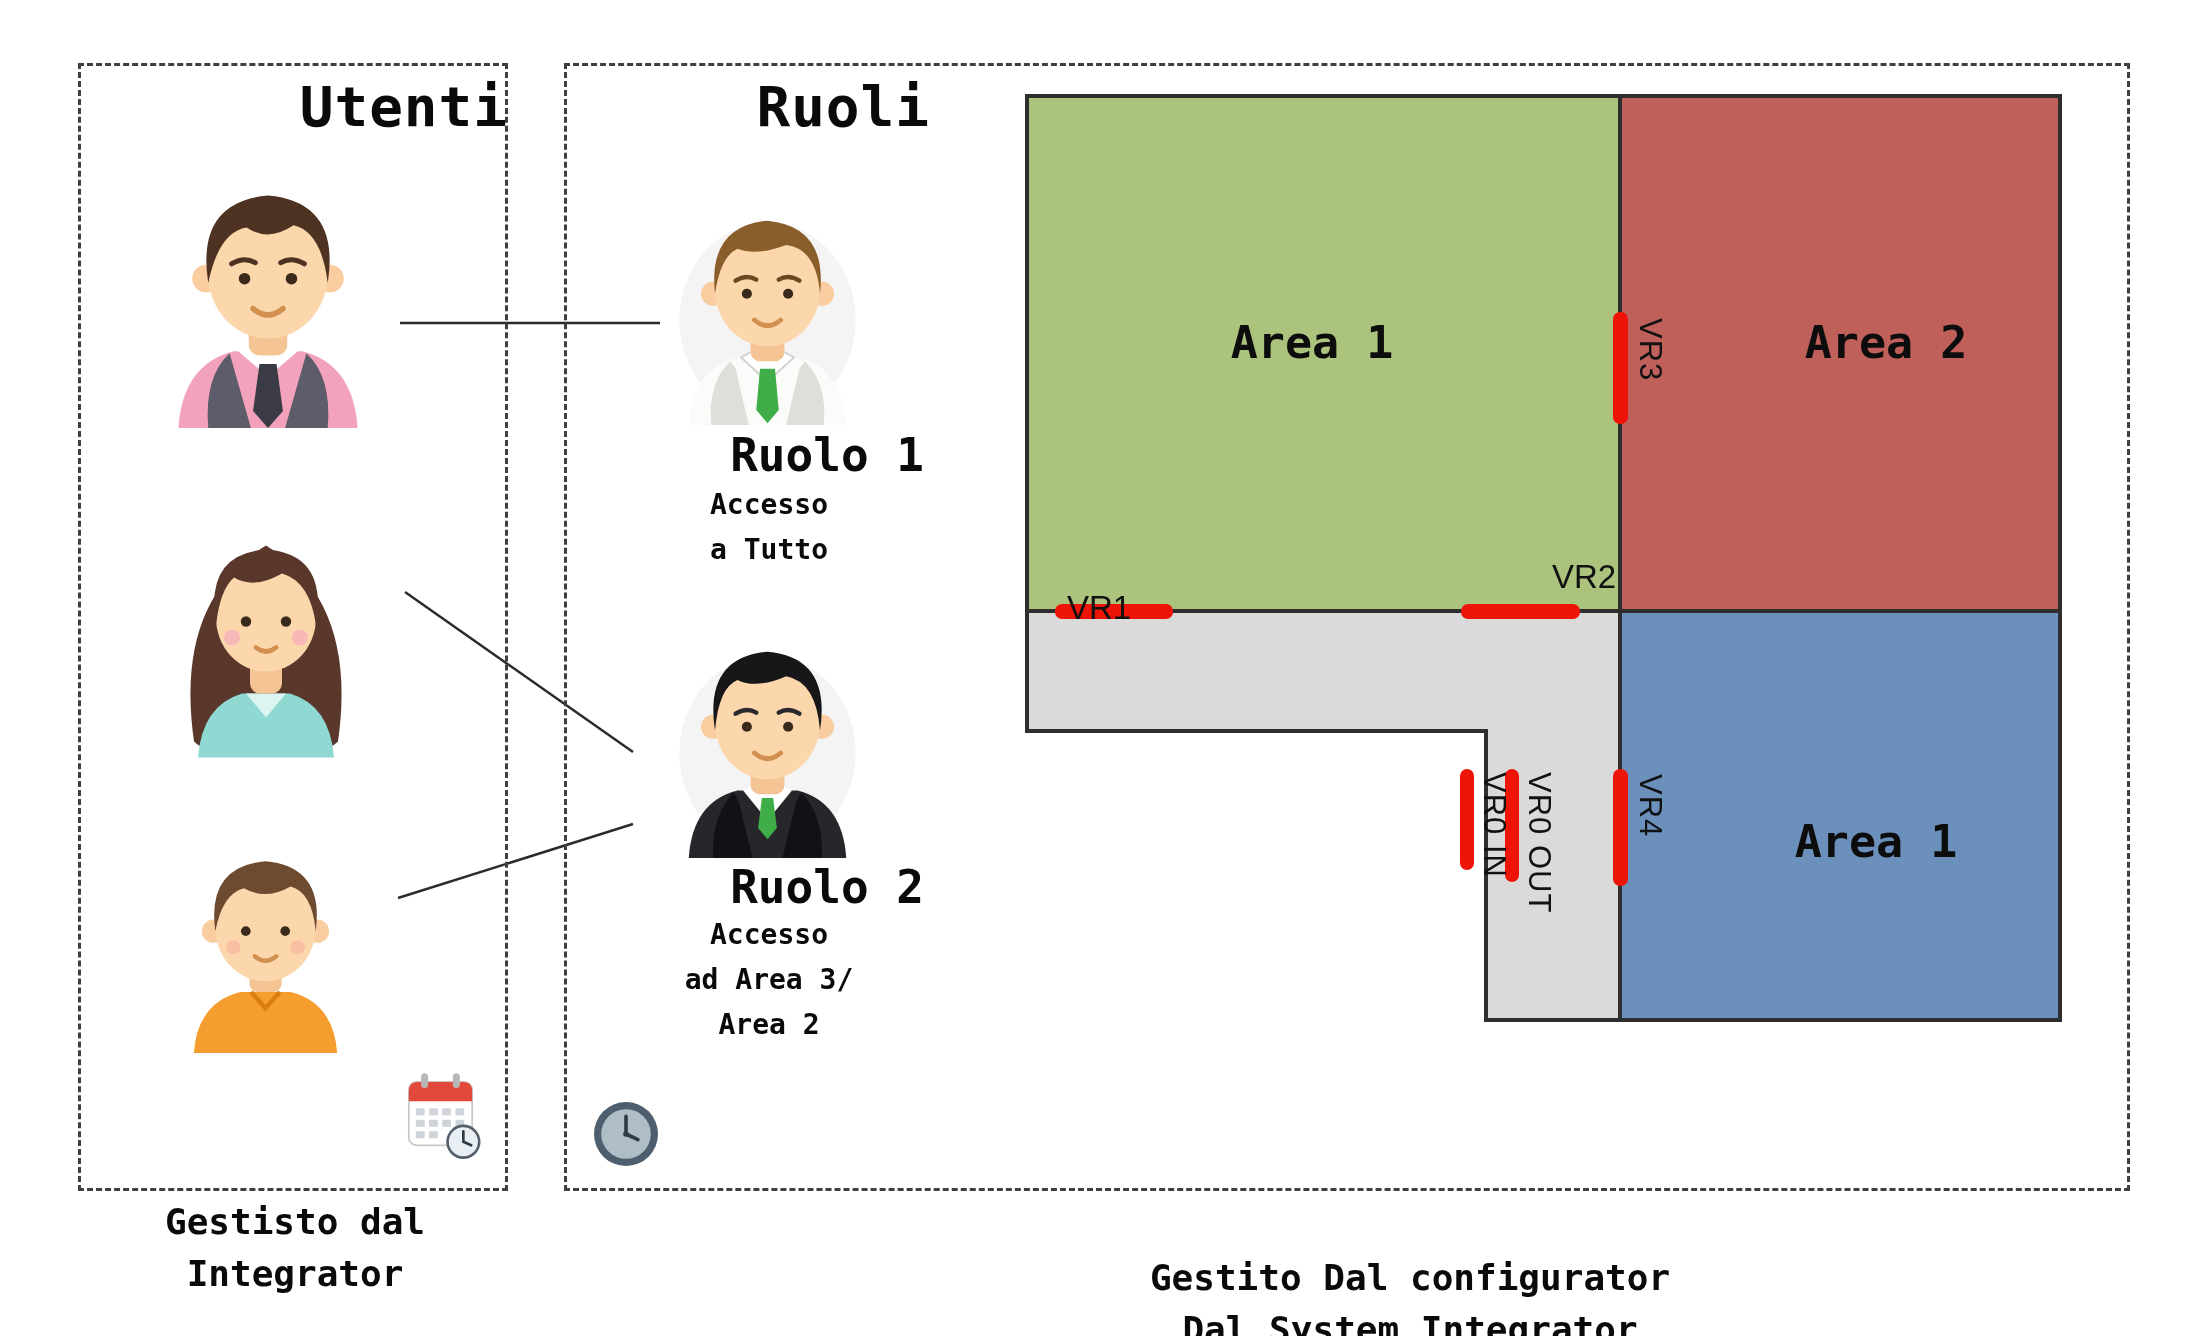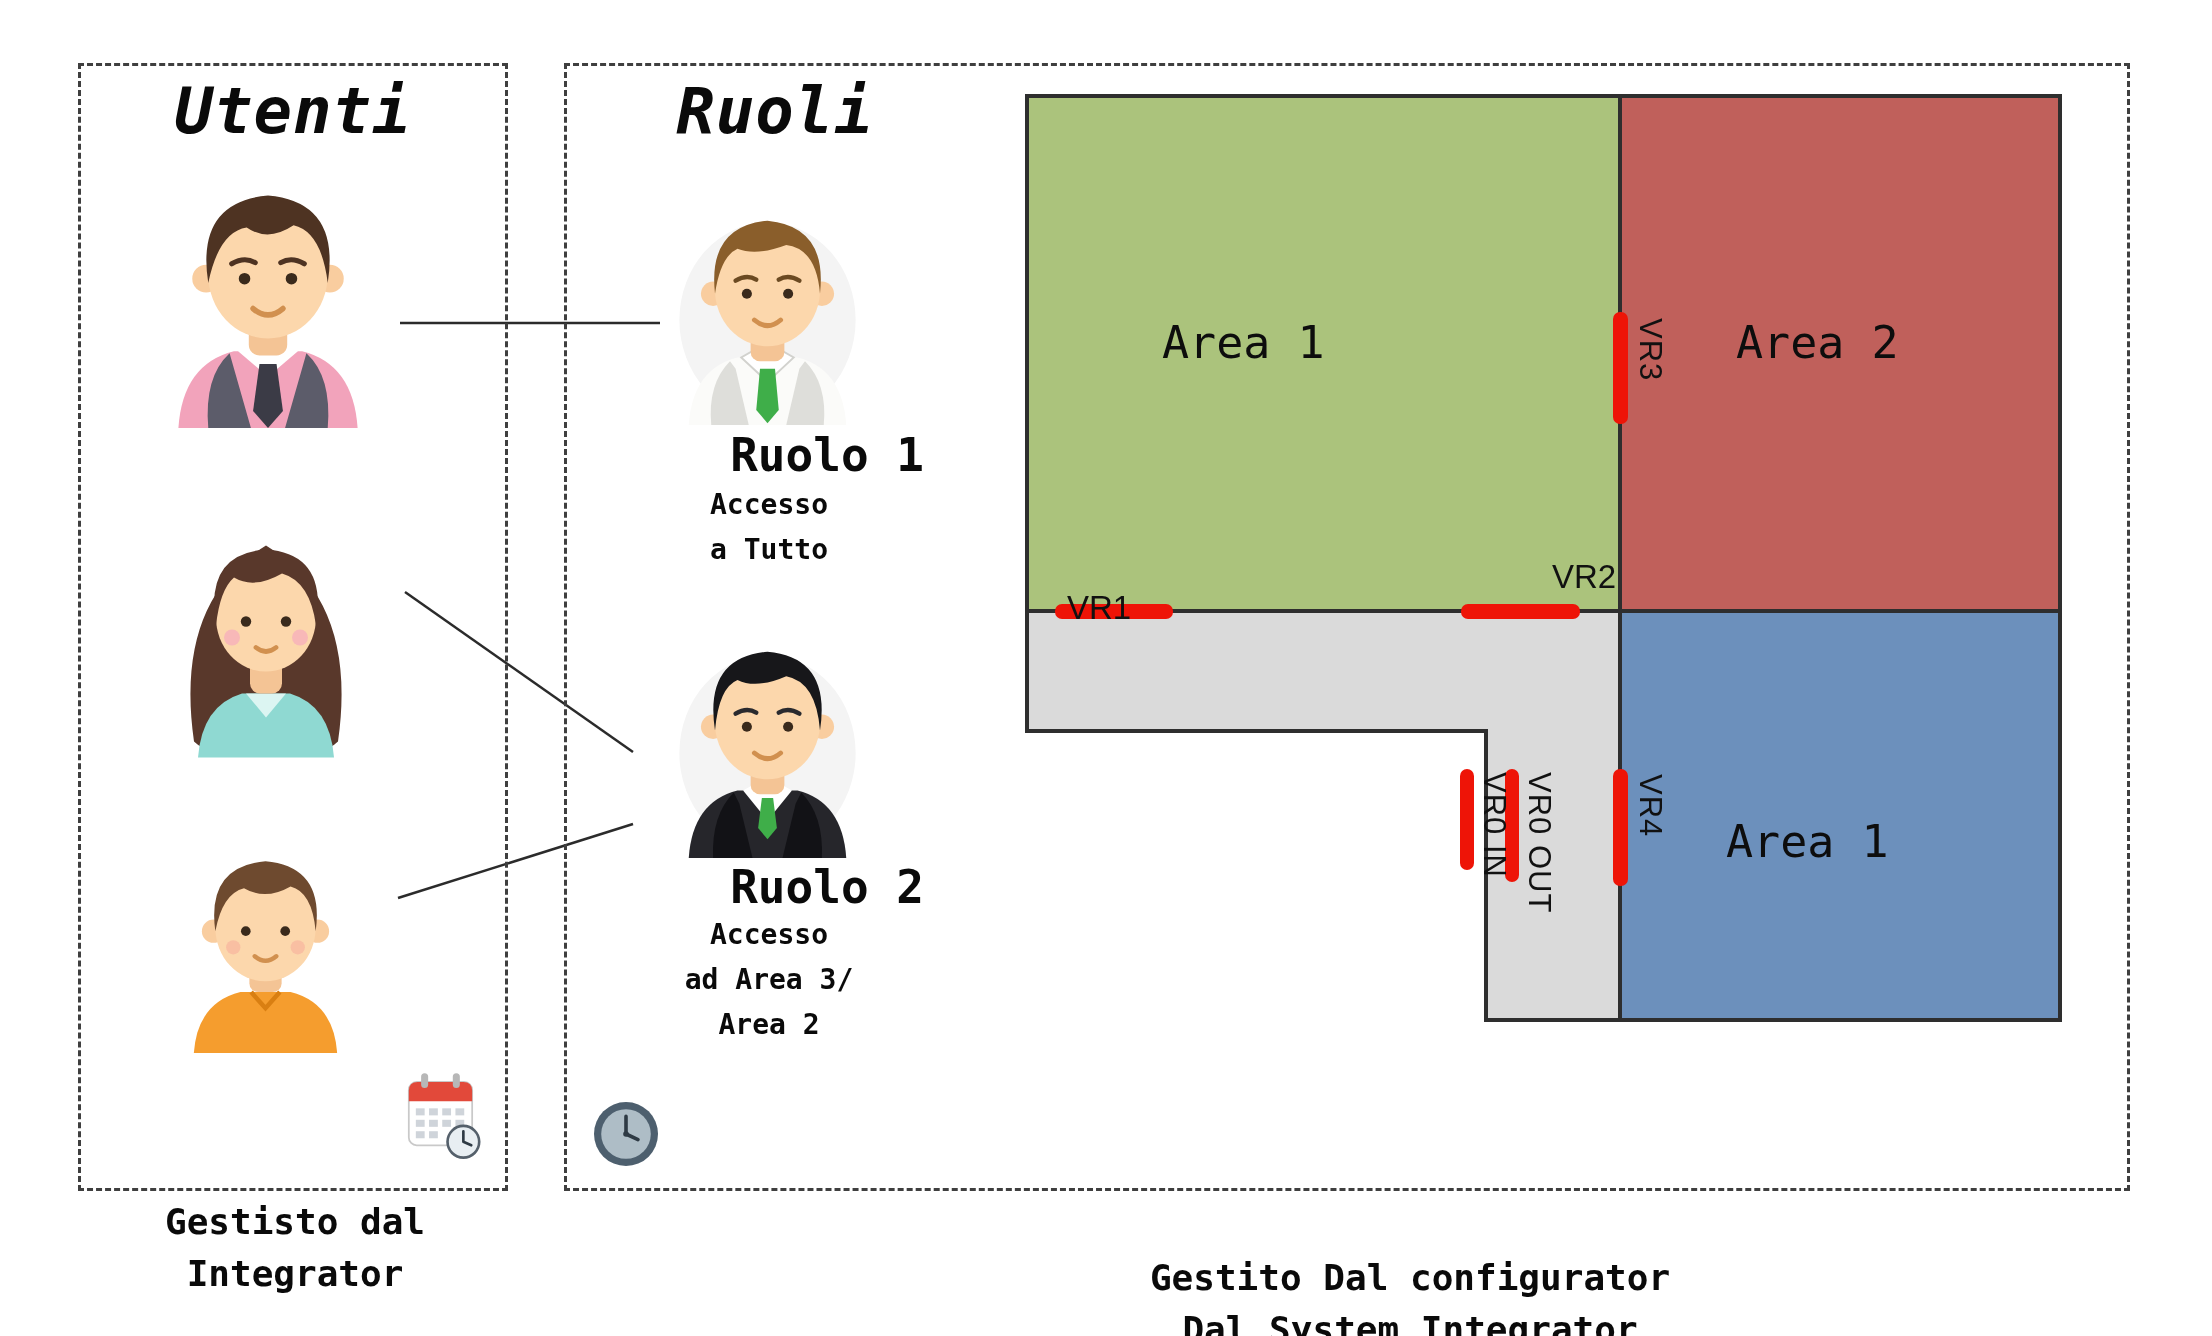--- a/index.html
+++ b/index.html
@@ -6,25 +6,25 @@
   html,body { width:2212px; height:1336px; }
   body {
     background:#ffffff;
     font-family:"DejaVu Sans Mono", monospace;
     position:relative;
     overflow:hidden;
     color:#0a0a0a;
   }
   .abs { position:absolute; }
   .dashed-box { border:3px dashed #3f3f3f; }
-  .panel-title { font-size:64px; font-weight:bold; text-align:center; letter-spacing:1px;font-style:italic; }
+  .panel-title { font-size:56px; font-weight:bold; text-align:right; letter-spacing:1px; }
   .caption { font-size:36px; font-weight:bold; line-height:52px; text-align:center; }
   .role-label { font-size:46px; font-weight:bold; text-align:right; }
   .role-desc { font-size:28px; font-weight:bold; line-height:45px; text-align:center; }
-  .area-label { font-size:45px; font-weight:400; text-align:left; color:#0d0d0d; }
+  .area-label { font-size:45px; font-weight:700; text-align:center; color:#0d0d0d; }
   .vr-label { font-family:"Liberation Sans", sans-serif; font-size:33px; color:#111; text-align:center; }
   .vr-vert { writing-mode:vertical-rl; text-align:left; font-size:31px; letter-spacing:1px; }
   svg { display:block; }
 </style>
 </head>
 <body>
 
 <div class="abs" style="left:0;top:0;width:2212px;height:1336px">
 
   <svg class="abs" style="left:0;top:0;width:2212px;height:1336px" viewBox="0 0 2212 1336">

